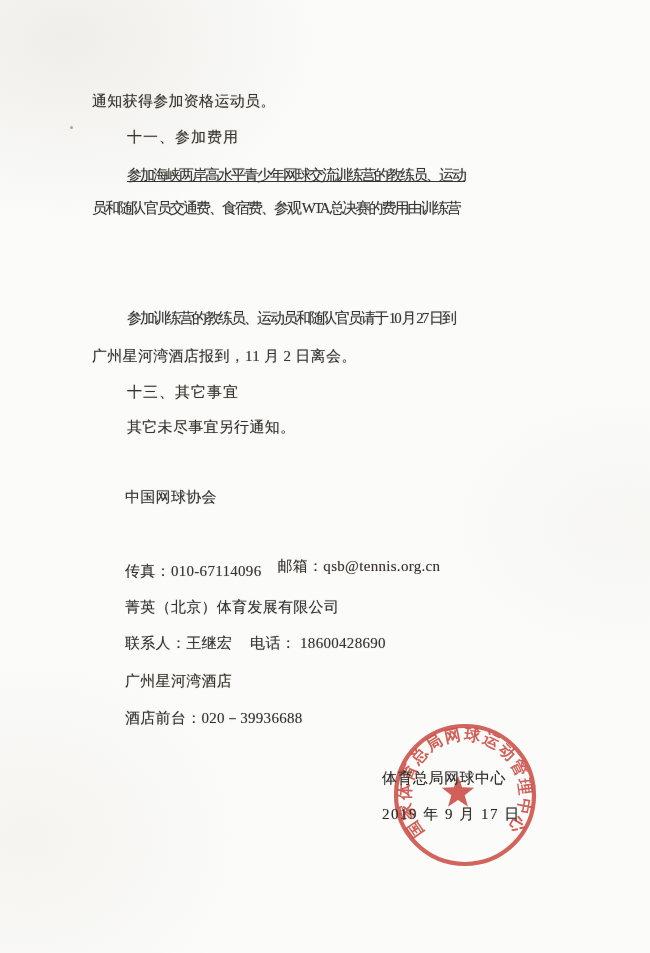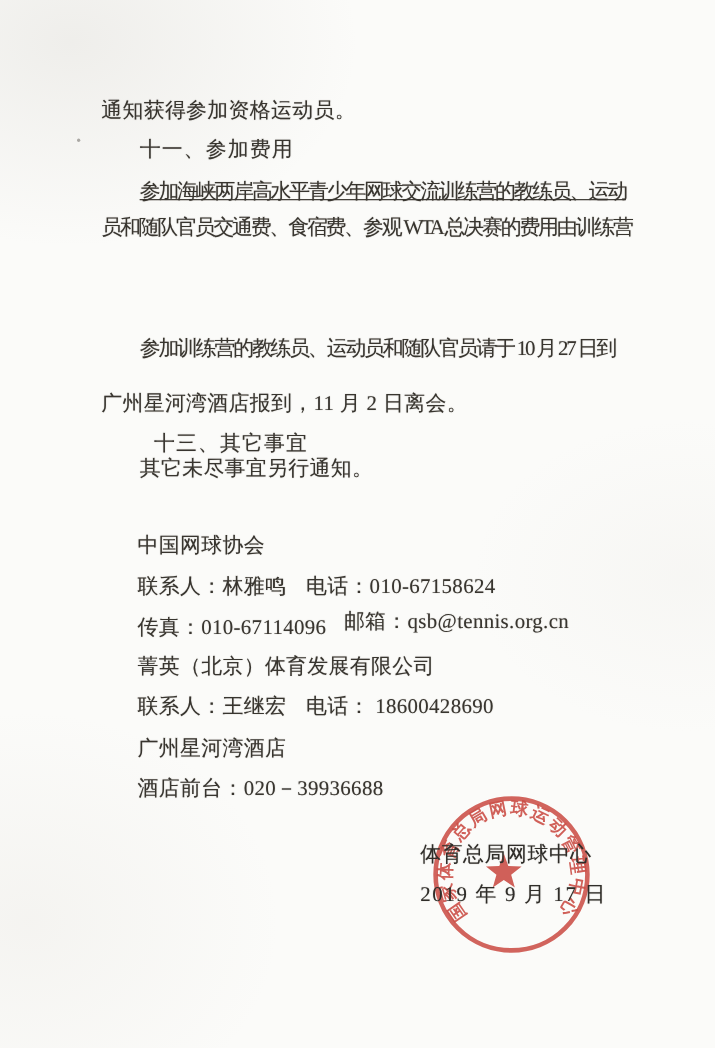--- a/index.html
+++ b/index.html
@@ -11,39 +11,39 @@
   .page{
     position:relative;width:650px;height:953px;overflow:hidden;
     background:
       radial-gradient(420px 300px at 10% 4%, rgba(190,186,178,.20), transparent 62%),
       radial-gradient(380px 320px at 4% 88%, rgba(205,200,190,.14), transparent 60%),
       radial-gradient(300px 220px at 96% 55%, rgba(210,206,198,.10), transparent 65%),
       #fbfbf9;
   }
   .line{
     position:absolute;
-    font-size:19px;line-height:26px;
+    font-size:15px;line-height:26px;
     color:#38352f;
     letter-spacing:.3px;
     text-shadow:0 0 1px rgba(95,90,84,.5);
     white-space:nowrap;
   }
   .tight{letter-spacing:-2px;}
   .tight1{letter-spacing:-1px;}
   .head{letter-spacing:1px;text-align:right;}
   
   .l1 {left:92px; top:88px;}
   .l2 {left:127px;top:124px;}
   .l3 {left:127px;top:162px;text-decoration:underline;}
   .l4 {left:92px; top:195px;}
   .l5 {left:92px; top:228px;}
   .l6 {left:127px;top:267px;}
   .l7 {left:127px;top:305px;}
-  .l8 {left:92px; top:355px;text-align:center;}
-  .l9 {left:127px;top:391px;margin-left:13px;}
+  .l8 {left:92px; top:343px;text-align:center;}
+  .l9 {left:127px;top:379px;}
   .l10{left:127px;top:414px;}
   
   .c-org1{left:125px;top:484px;}
   .c1 {left:125px;top:521px;}
   .c2 {left:125px;top:558px;}
   .c-org2{left:125px;top:594px;}
   .c3 {left:125px;top:630px;}
   .c-org3{left:125px;top:668px;}
   .c4 {left:125px;top:705px;}
   .gap18{margin-left:18px;}
@@ -65,23 +65,20 @@
   <div class="line l1">通知获得参加资格运动员。</div>
   <div class="line l2 head">十一、参加费用</div>
   <div class="line l3 tight">参加海峡两岸高水平青少年网球交流训练营的教练员、运动</div>
   <div class="line l4 tight">员和随队官员交通费、食宿费、参观 WTA 总决赛的费用由训练营</div>
   <div class="line l7 tight">参加训练营的教练员、运动员和随队官员请于 10 月 27 日到</div>
   <div class="line l8">广州星河湾酒店报到，11 月 2 日离会。</div>
   <div class="line l9 head">十三、其它事宜</div>
   <div class="line l10">其它未尽事宜另行通知。</div>
 
   <div class="line c-org1">中国网球协会</div>
-  <div class="line c1">
-    <span>联系人：林雅鸣</span><span class="gap18">电话：010-67158624</span>
-  </div>
   <div class="line c2">
     <span>传真：010-67114096</span><span class="raise">邮箱：qsb@tennis.org.cn</span>
   </div>
   <div class="line c-org2">菁英（北京）体育发展有限公司</div>
   <div class="line c3">
     <span>联系人：王继宏</span><span class="gap18">电话： 18600428690</span>
   </div>
   <div class="line c-org3">广州星河湾酒店</div>
   <div class="line c4">酒店前台：020－39936688</div>
 

